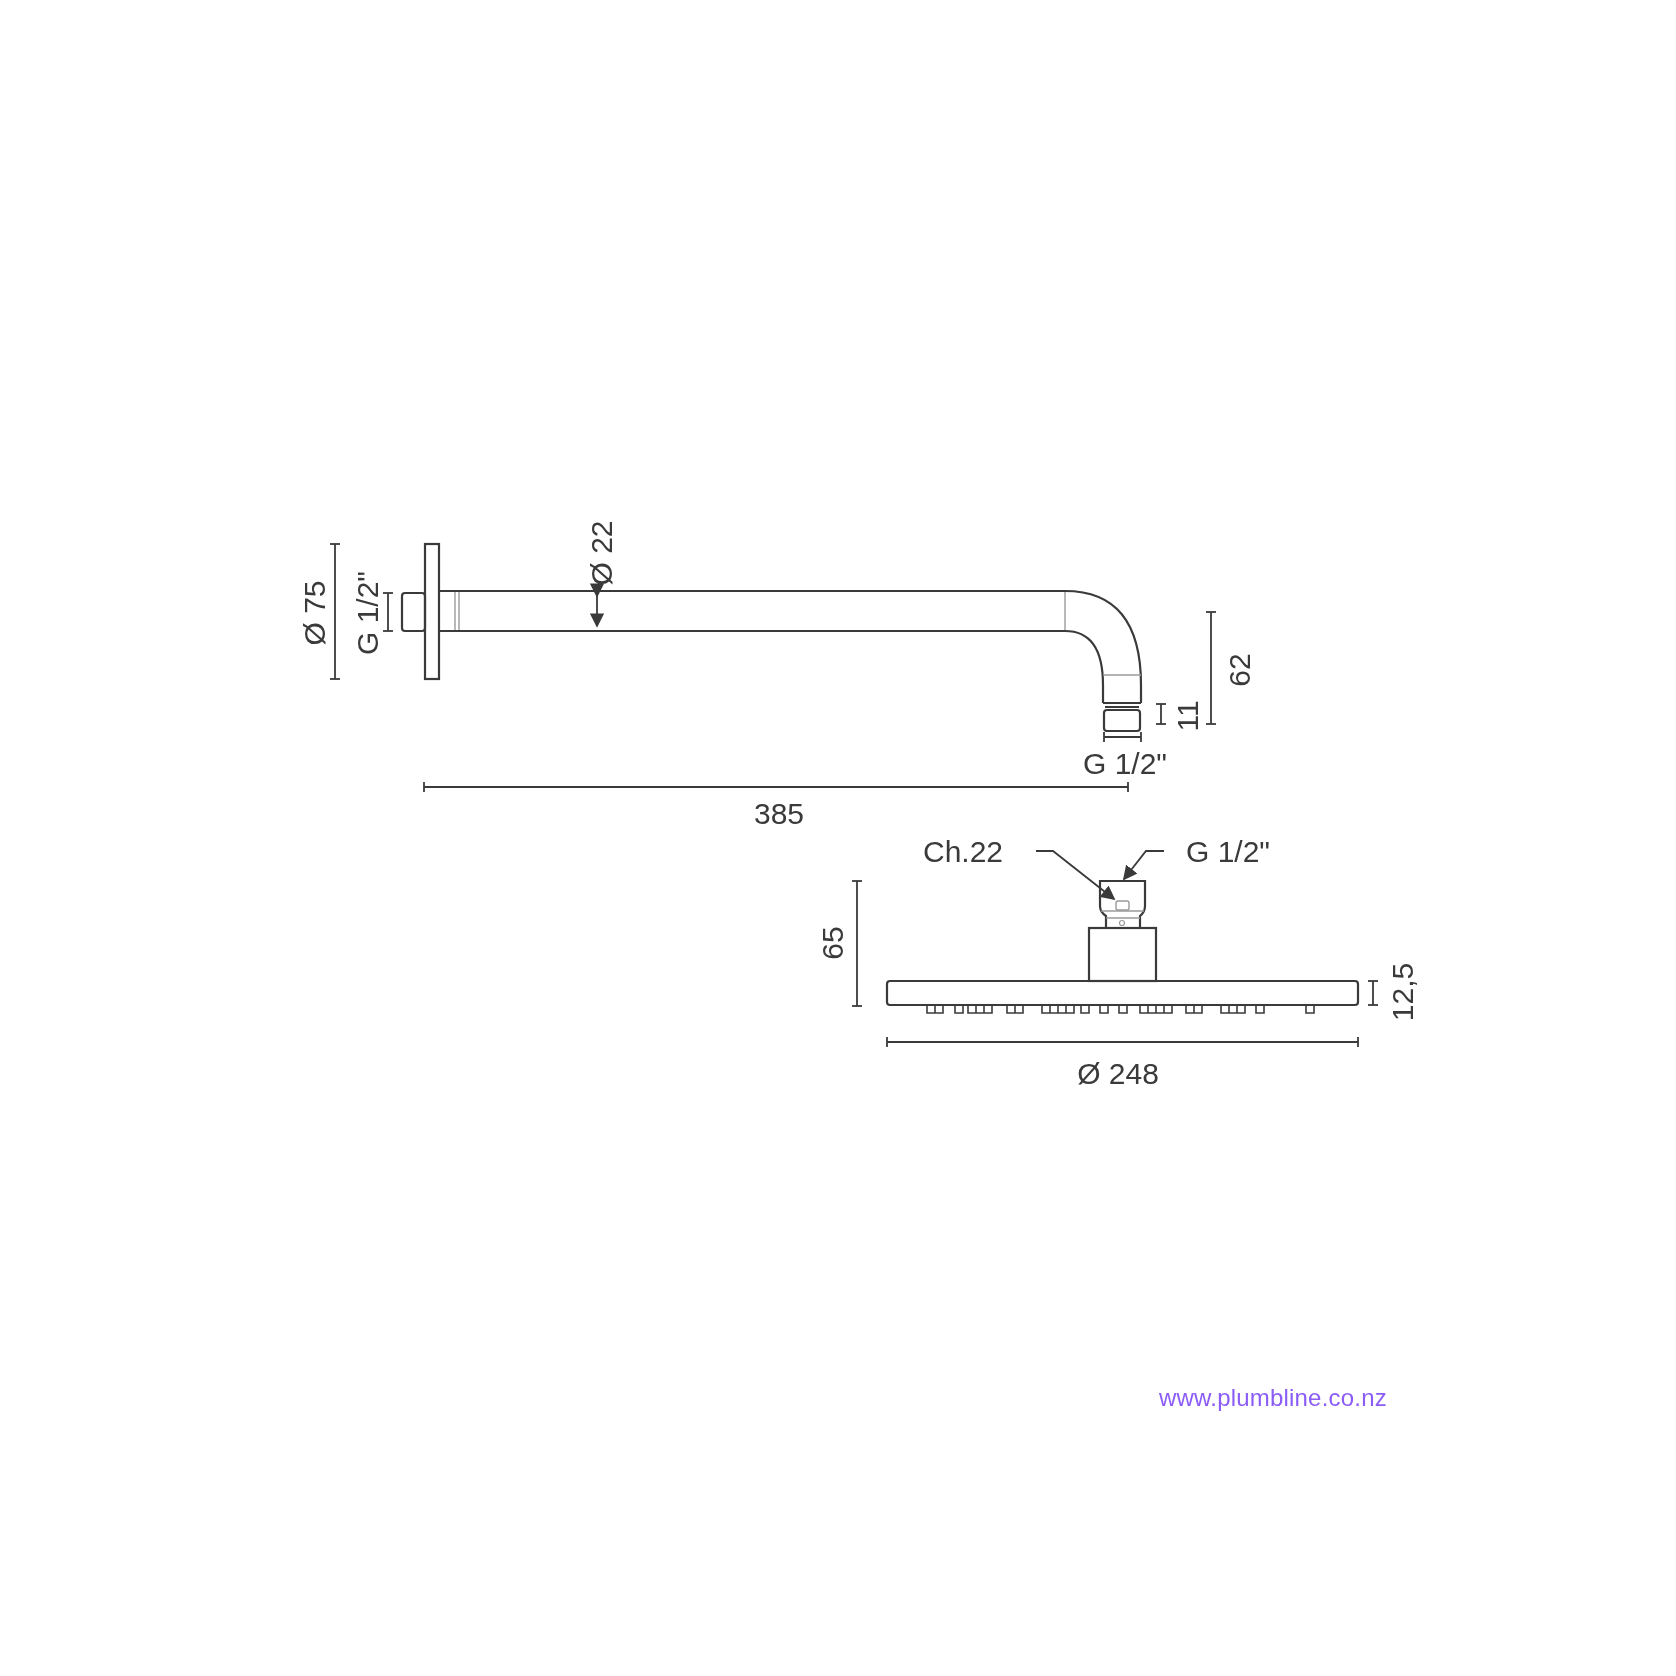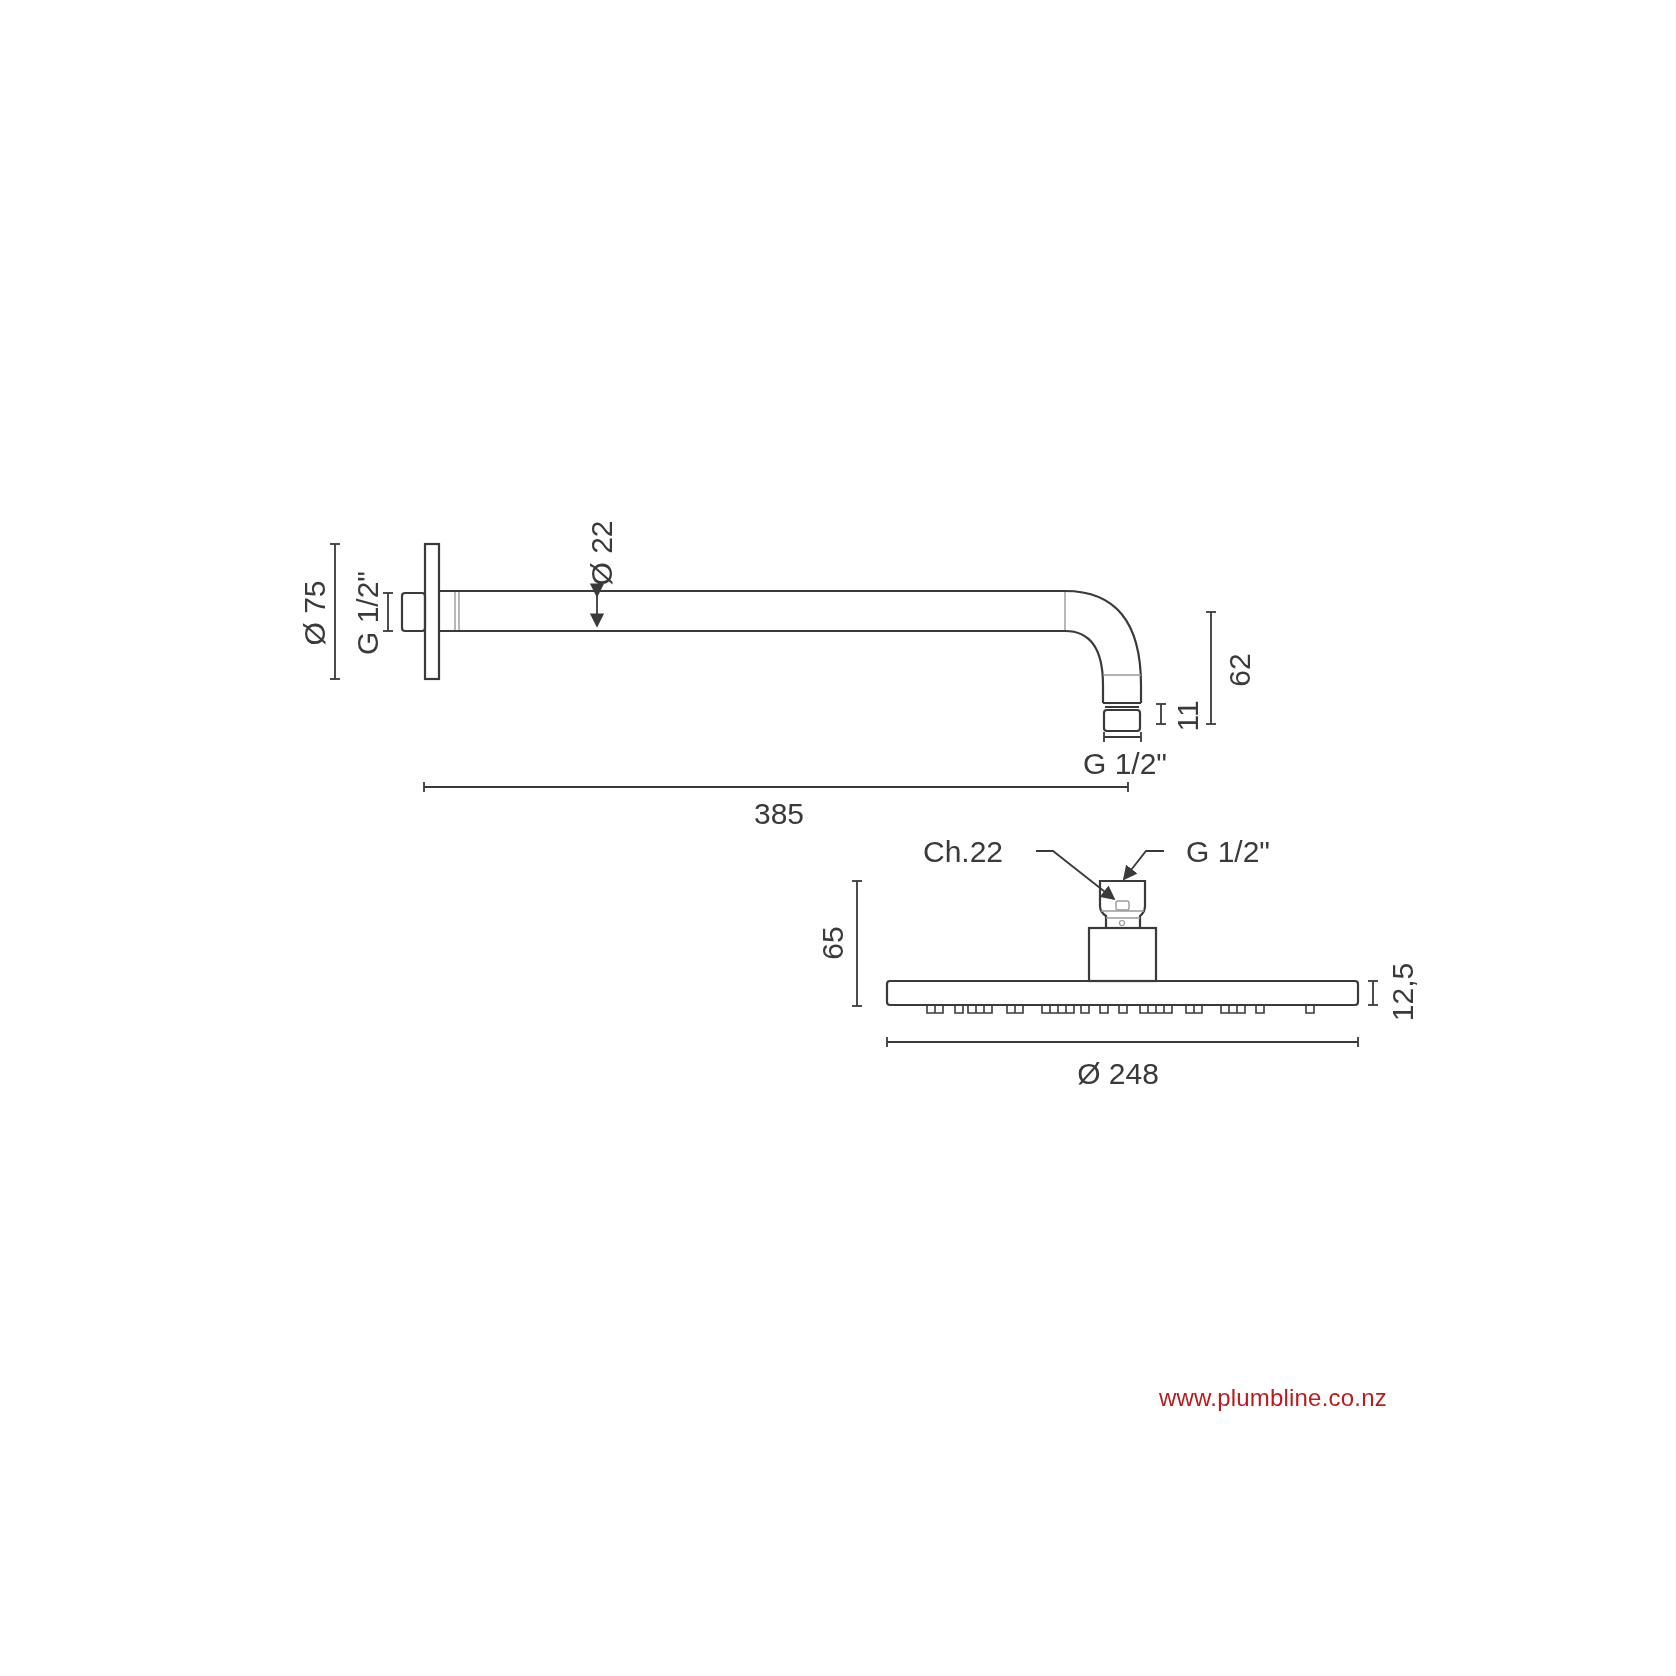--- a/index.html
+++ b/index.html
@@ -3,21 +3,21 @@
   <meta charset="utf-8">
   <style>
     html, body { margin: 0; padding: 0; background: #ffffff; }
     body { width: 1676px; height: 1676px; position: relative; overflow: hidden; }
     .canvas { position: absolute; left: 0; top: 0; width: 1676px; height: 1676px; }
     svg text { font-family: "Liberation Sans", "DejaVu Sans", sans-serif; fill: #3a3a3a; }
     .dim-text { font-size: 30px; }
     .footer-url {
       position: absolute; left: 1159px; top: 1384px;
       font-family: "Liberation Sans", "DejaVu Sans", sans-serif;
-      font-size: 24px; color: #b91c1c; letter-spacing: 0.2px;
+      font-size: 24px; color: #8b5cf6; letter-spacing: 0.2px;
     }
   </style>
 </head>
 <body>
 
 <div class="canvas">
   <svg width="1676" height="1676" viewBox="0 0 1676 1676" xmlns="http://www.w3.org/2000/svg">
     <defs>
       <marker id="arrowhead" markerWidth="8" markerHeight="8" refX="7" refY="4" orient="auto">
         <path d="M0,0 L8,4 L0,8 Z" fill="#3a3a3a"></path>

